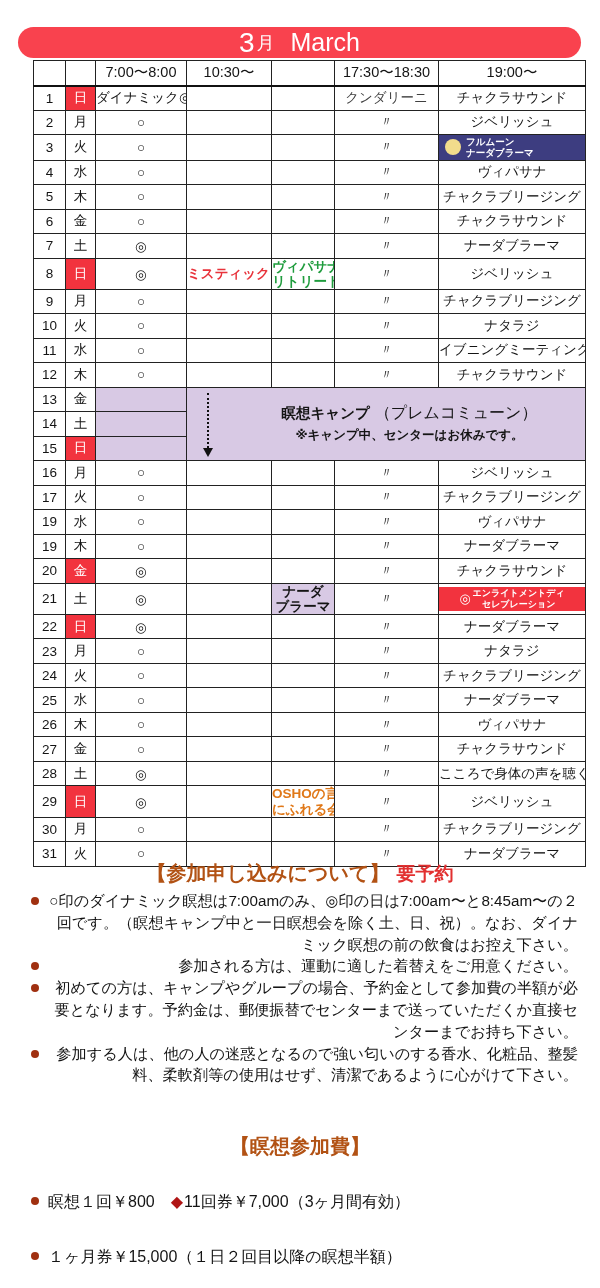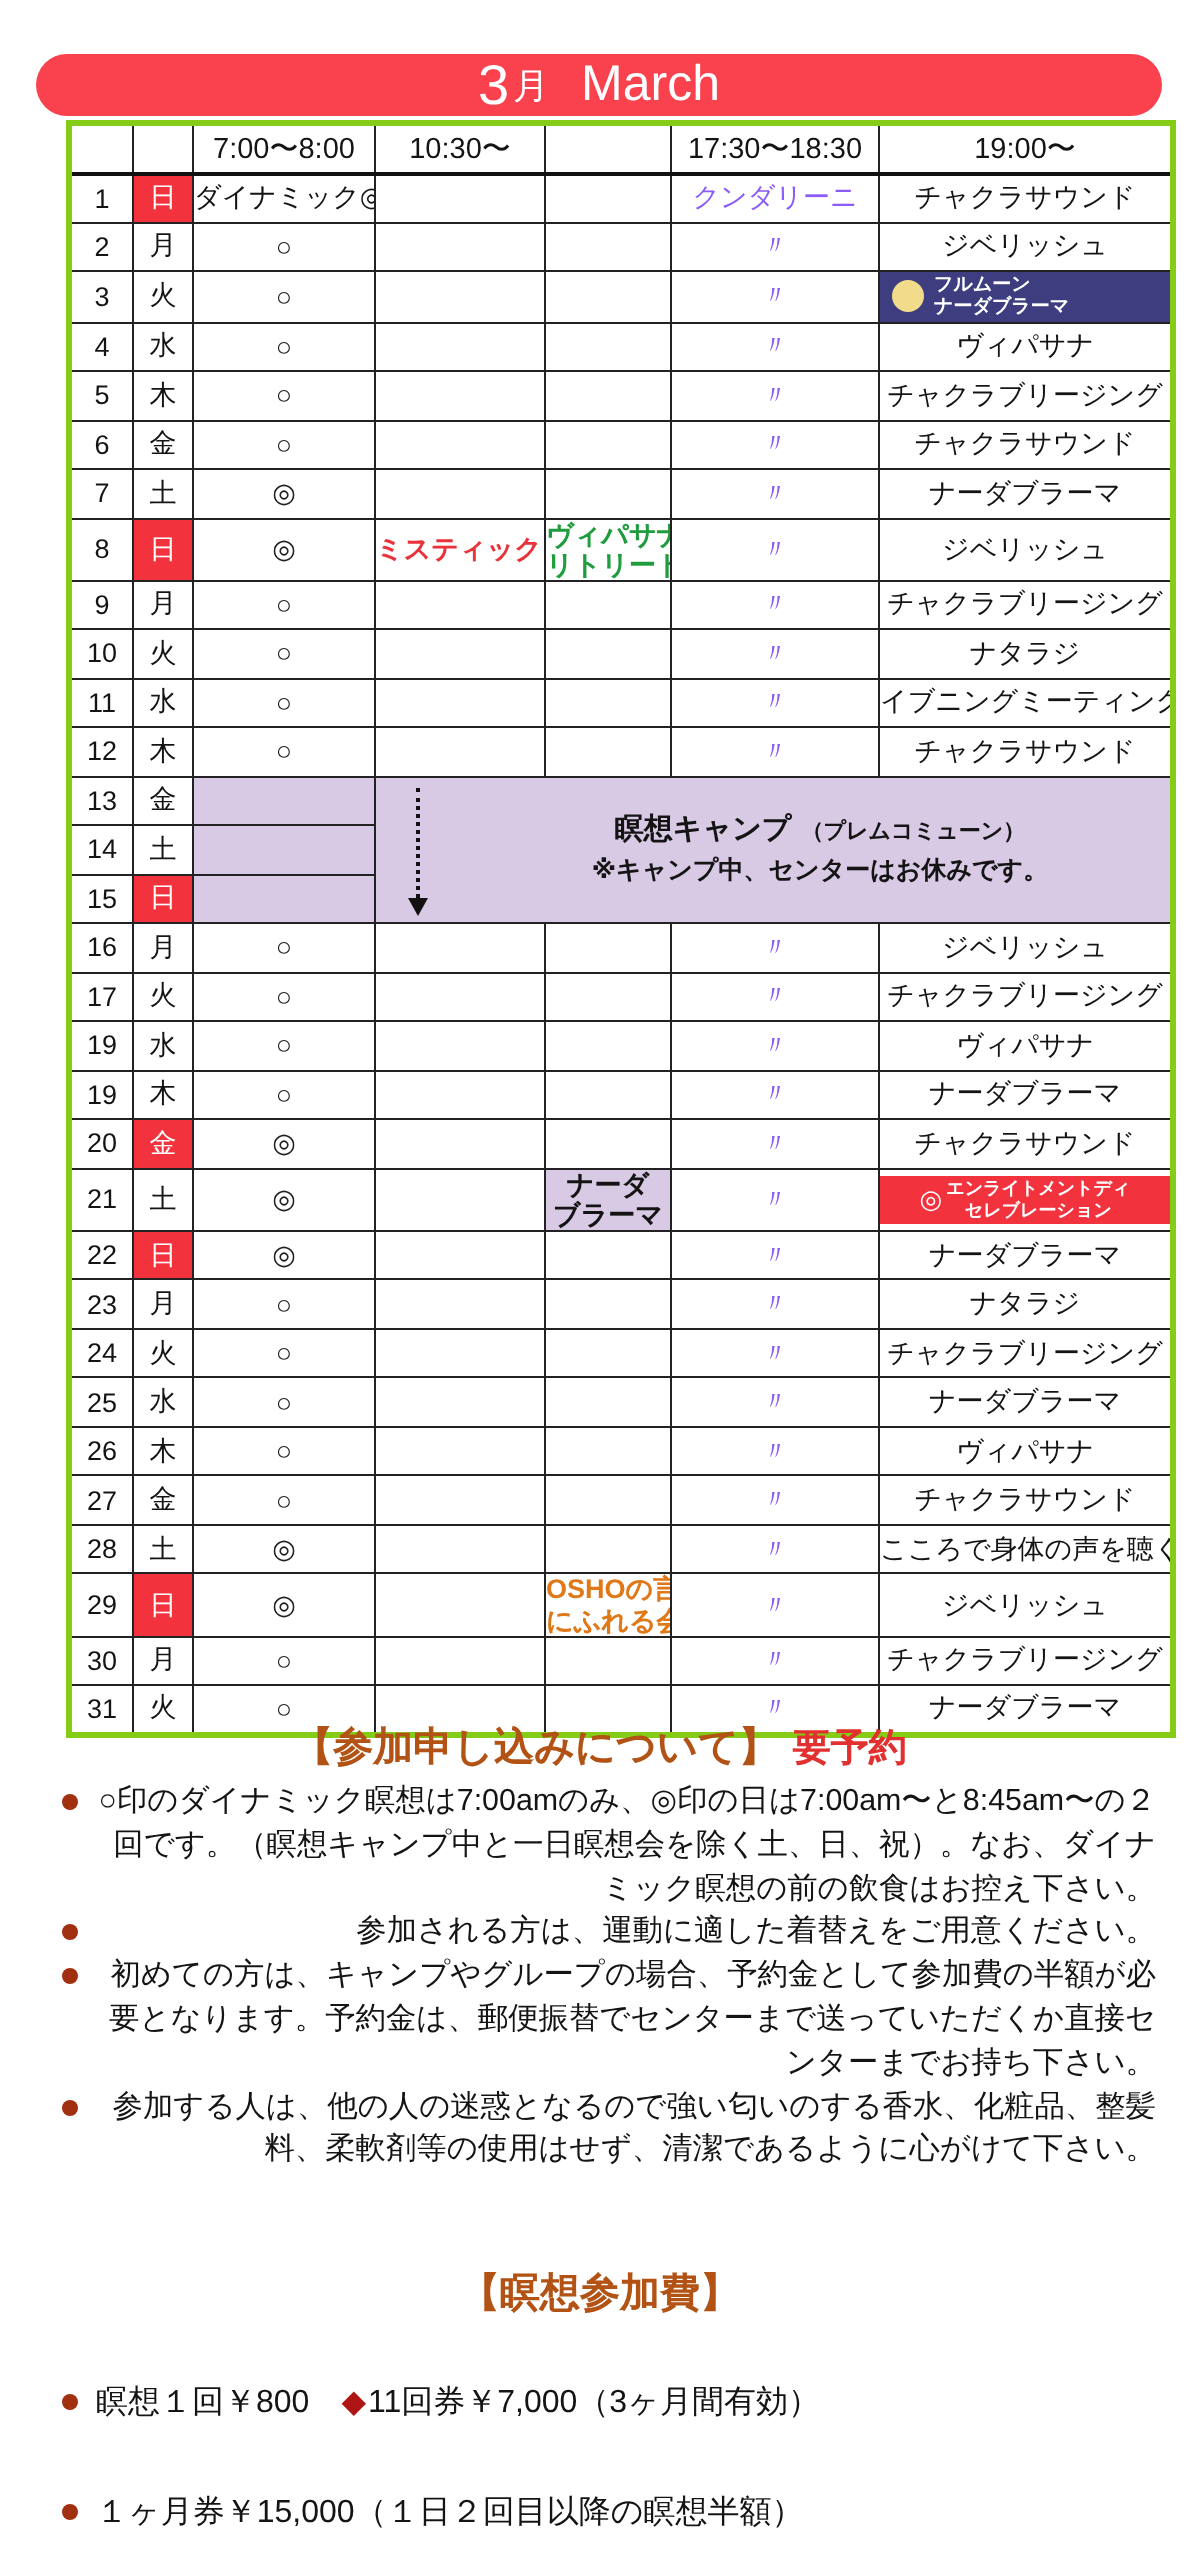--- a/index.html
+++ b/index.html
@@ -16,34 +16,34 @@
     display:flex; align-items:center; justify-content:center; color:#fff;
   }
   .m-num { font-size:28px; line-height:1; }
   .m-kanji { font-size:18px; margin-left:2px; }
   .m-en { font-size:25px; margin-left:16px; }
 
   
   table#schedule {
     position:absolute; left:33px; top:60px; width:552px;
     border-collapse:collapse; table-layout:fixed;
-    border:3px solid #84cc16; background:#fff;
+    border:1px solid #84cc16; background:#fff;
   }
   #schedule th, #schedule td {
     border:1px solid #222; text-align:center; vertical-align:middle;
     padding:0; overflow:hidden; white-space:nowrap;
   }
   #schedule thead th { height:25px; font-size:14.5px; font-weight:400; border-bottom:2px solid #111; }
   #schedule tbody td { height:24.5px; font-size:13.5px; }
   td.cDate { font-size:15px; }
   td.cDay  { font-size:14.5px; }
   td.holiday { background:var(--holiday-red,#f2333e); color:#fff; }
   td.mark { font-size:15px; color:#222; }
   td.morning-text { font-size:13px; }
-  td.evening { font-size:12px; color:#8b5cf6; }
+  td.evening { font-size:12px; color:#404040; }
   td.night { font-size:12.5px; }
   td.night.small { font-size:10.5px; }
   td.mystic { color:var(--mystic-red,#e8333b); font-size:10.5px; font-weight:700; }
   td.extra div { line-height:1.12; }
   td.extra.green  { color:var(--green,#1f9c3d); font-size:10px; font-weight:700; }
   td.extra.orange { color:var(--orange,#e07818); font-size:10px; font-weight:700; }
   td.extra.lav    { background:var(--lavender,#d8c9e4); font-size:10.5px; font-weight:700; }
   .fullmoon { display:flex; align-items:center; height:24.5px; background:var(--navy,#3d3d80); color:#fff; text-align:left; }
   .moon { width:16px; height:16px; border-radius:50%; background:var(--moon,#f2dc8c); margin:0 5px 0 6px; flex:none; }
   .fullmoon .lines div { font-size:9.5px; line-height:1.18; font-weight:700; }
@@ -56,21 +56,21 @@
     background:var(--lavender,#d8c9e4); position:relative;
     text-align:left; white-space:normal;
   }
   .camp-arrow { position:absolute; left:20px; top:5px; height:55px; width:0; border-left:2px dotted #111; }
   .camp-arrow::after {
     content:''; position:absolute; left:-6px; top:100%;
     border:5px solid transparent; border-top:9px solid #111;
   }
   .camp-text { padding-left:47px; }
   .camp-title { font-weight:700; font-size:14.5px; }
-  .camp-sub { font-size:11px; font-weight:700; margin-left:5px; }
+  .camp-sub { font-size:16px; font-weight:400; margin-left:5px; }
   .camp-note { font-size:12.5px; font-weight:700; margin-top:3px; }
 
   
   .sec-title { position:absolute; width:100%; text-align:center; }
   #sec1 { top:860px; }
   #sec2 { top:1133px; }
   .sec-brown { color:var(--section-brown,#b25214); font-size:20px; font-weight:700; }
   .sec-badge { color:var(--badge-red,#e23030); font-size:19px; font-weight:700; margin-left:7px; }
   ul#notes { position:absolute; left:30px; width:548px; top:890px; list-style:none;text-align:right; }
   ul#notes li { position:relative; padding-left:17px; font-size:15.2px; line-height:21.8px; }

